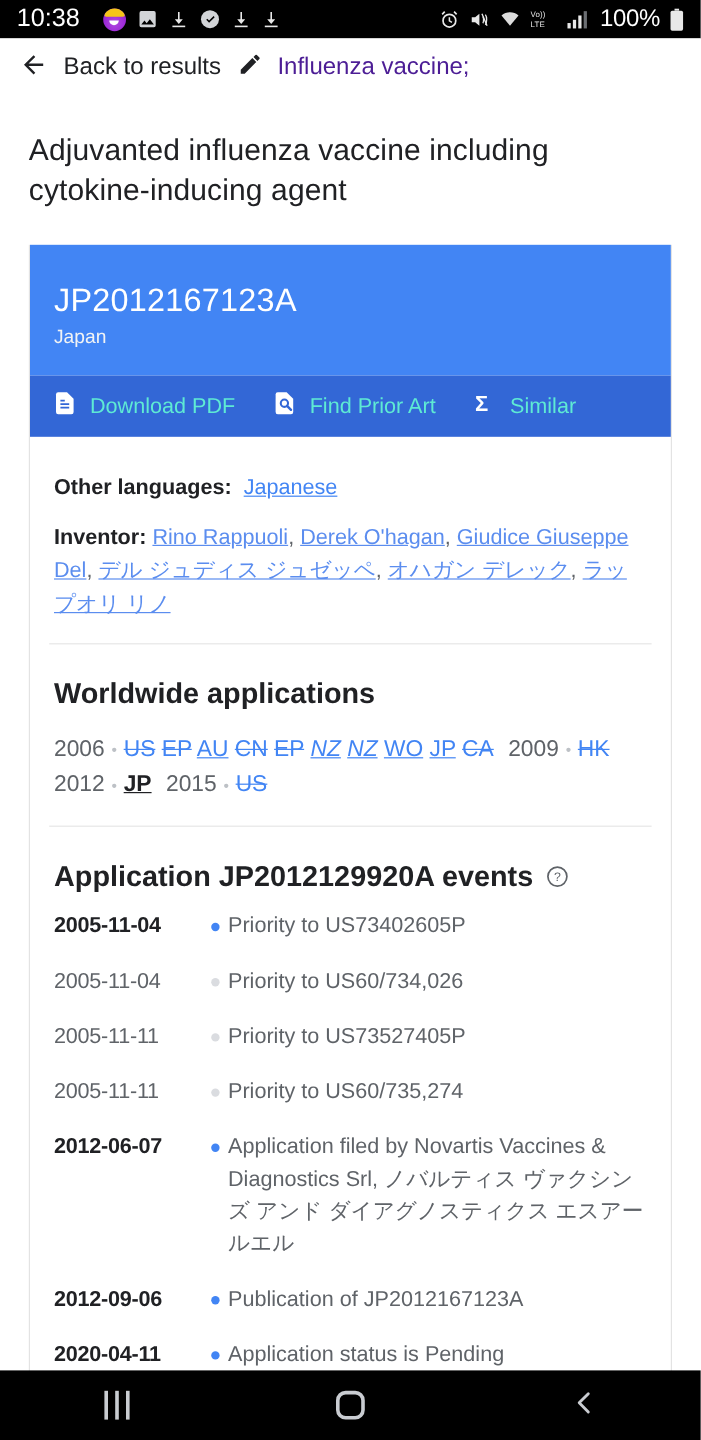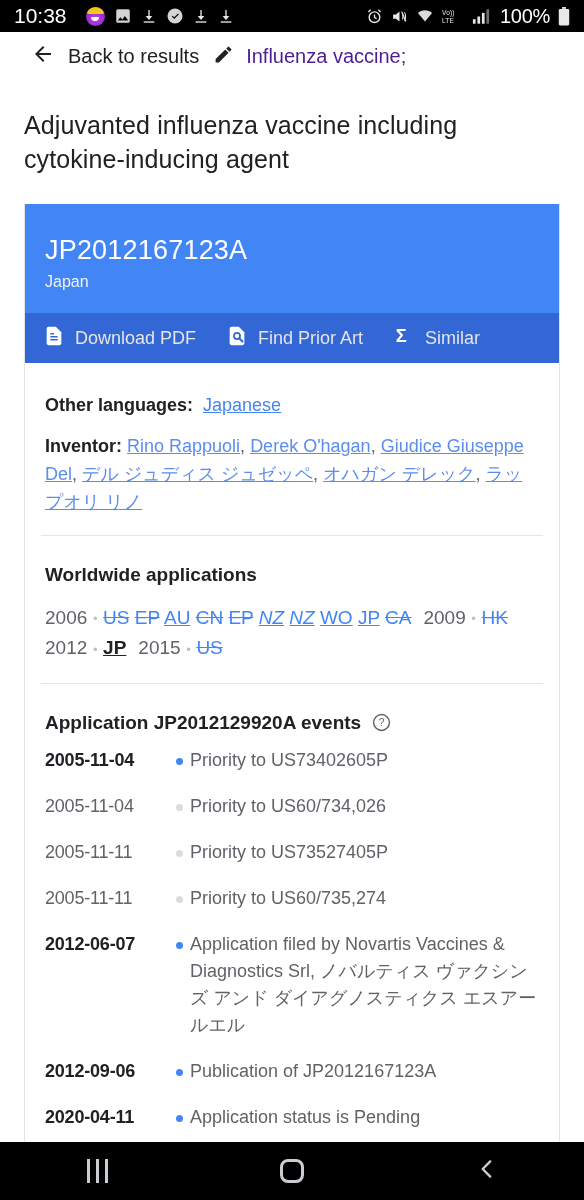--- a/index.html
+++ b/index.html
@@ -33,21 +33,21 @@
     background:#f5c518; border-radius: 9px 9px 2px 2px;
   }
   .emoji-face::after{
     content:""; position:absolute; top:10px; left:5.5px; width:8px; height:4px;
     background:#fff; border-radius: 0 0 5px 5px;
   }
 
   
   .topnav {
     height: 48px; display: flex; align-items: center; padding: 0 16px;
-    background: #fff; gap: 14px; margin-left: 15px;
+    background: #fff; gap: 14px;
   }
   .topnav-back { display: flex; align-items: center; gap: 13px; cursor: pointer; }
   .topnav-back .lbl { font-size: 20px; color: #202124; }
   .topnav-query { display: flex; align-items: center; gap: 12px; cursor: pointer; }
   .topnav-query .lbl { font-size: 20px; color: #4c1d95; }
 
   
   .page-title {
     font-size: 25px; line-height: 34px; color: #202124;
     padding: 28px 24px 0 24px; font-weight: 400; letter-spacing: .1px;
@@ -63,34 +63,34 @@
     background: #4285f4; color: #fff;
     padding: 30px 20px 22px 20px;
   }
   .card-pubnum { font-size: 27px; line-height: 32px; font-weight: 400; letter-spacing: .2px; }
   .card-country { font-size: 16px; margin-top: 7px; color: #f1f3f4; }
 
   .actionbar {
     background: #3367d6; display: flex; align-items: center;
     padding: 11px 18px; gap: 30px;
   }
-  .action { display: flex; align-items: center; gap: 10px; color: #e5e5e5; cursor: pointer; }
+  .action { display: flex; align-items: center; gap: 10px; color: #5eead4; cursor: pointer; }
   .action .a-lbl { font-size: 18px; white-space: nowrap; }
 
   .card-sec { padding: 28px 20px 19px 20px; }
   .card-divider { height: 1px; background: #e6e6e6; margin: 0 16px; }
 
   .kv { font-size: 18px; line-height: 28px; color: #202124; }
   .kv + .kv { margin-top: 13px; }
   .kv .k { font-weight: 700; }
   .lnk { color: #5b8def; }
   .lnk-blue { color: #4285f4; }
   .sep { color: #5f6368; }
 
-  .sec-title { font-size: 19px; font-weight: 700; color: #202124; }
+  .sec-title { font-size: 24px; font-weight: 700; color: #202124; }
 
   .ww-list { margin-top: 17px; font-size: 19px; line-height: 29px; color: #202124; }
   .ww-year { color: #5f6368; }
   .ww-dot { color: #bdc1c6; font-size: 13px; vertical-align: middle; padding: 0 2px; }
   .cc { color: #4285f4; }
   .cc.dead { text-decoration: line-through; }
   .cc.ital { font-style: italic; }
   .cc.cur { color: #202124; font-weight: 700; text-decoration: underline; }
   .ww-gap { display: inline-block; width: 12px; }
 

